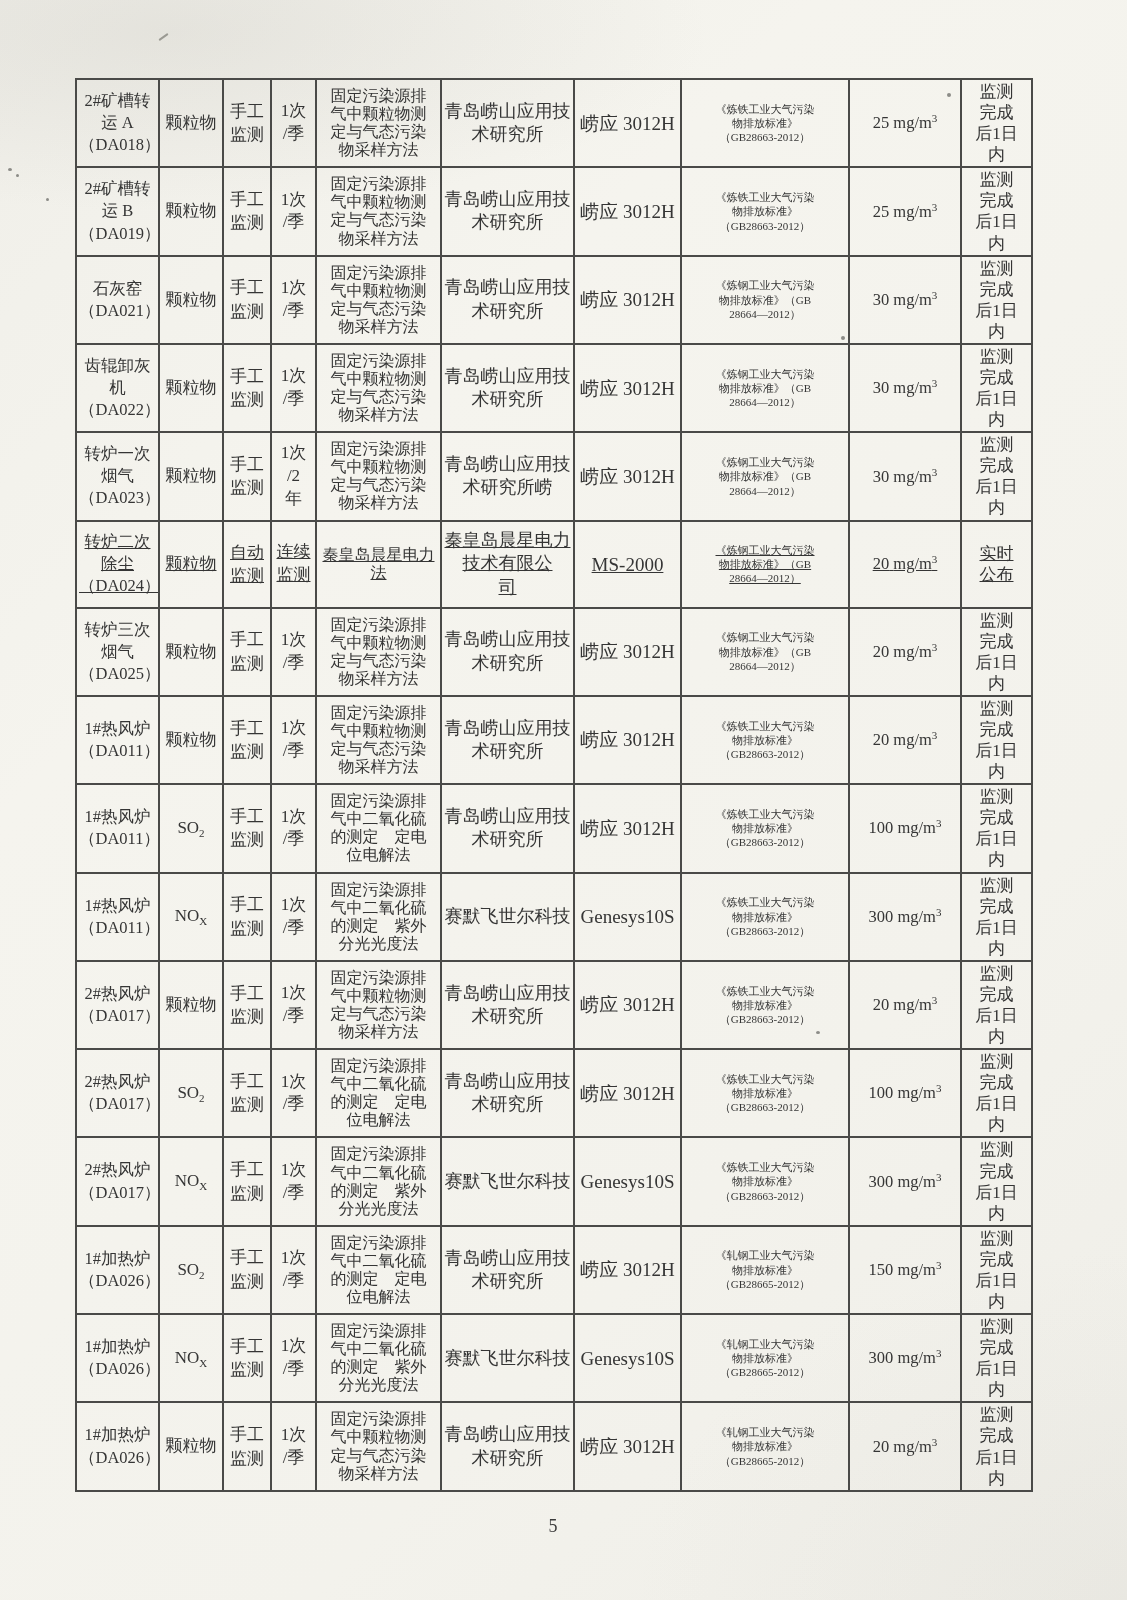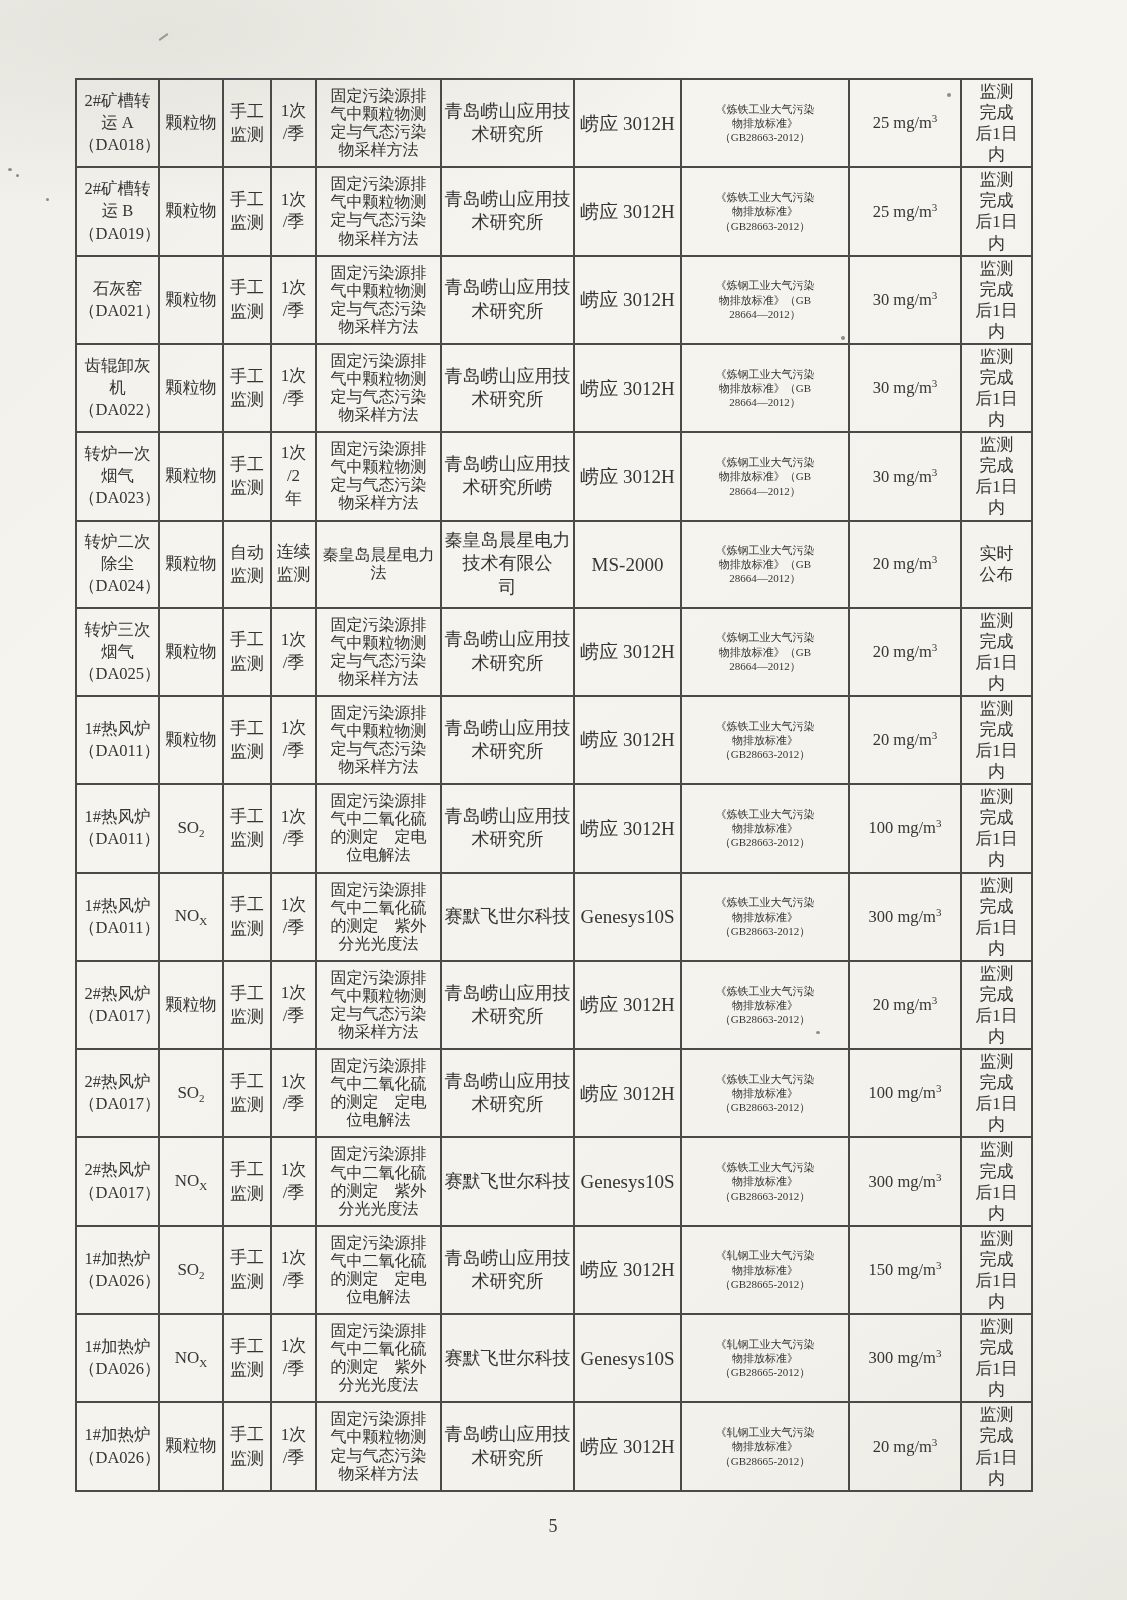--- a/index.html
+++ b/index.html
@@ -18,21 +18,21 @@
       radial-gradient(ellipse 700px 500px at 100% 100%, rgba(205,203,195,0.18), transparent 70%);
     pointer-events: none;
   }
   table.monitoring {
     position: absolute; left: 75px; top: 78px;
     width: 956px;
     border-collapse: collapse;
     table-layout: fixed;
   }
   tr.data-row { height: 88px; }
-  tr.data-row.short { height: 87px; }
+  tr.data-row.short { height: 87px; text-decoration: underline; }
   td {
     border: 2px solid #4a4a48;
     text-align: center;
     vertical-align: middle;
     padding: 1px 2px;
     font-size: 17px;
     line-height: 1.32;
     white-space: pre-line;
     overflow: hidden;
   }

